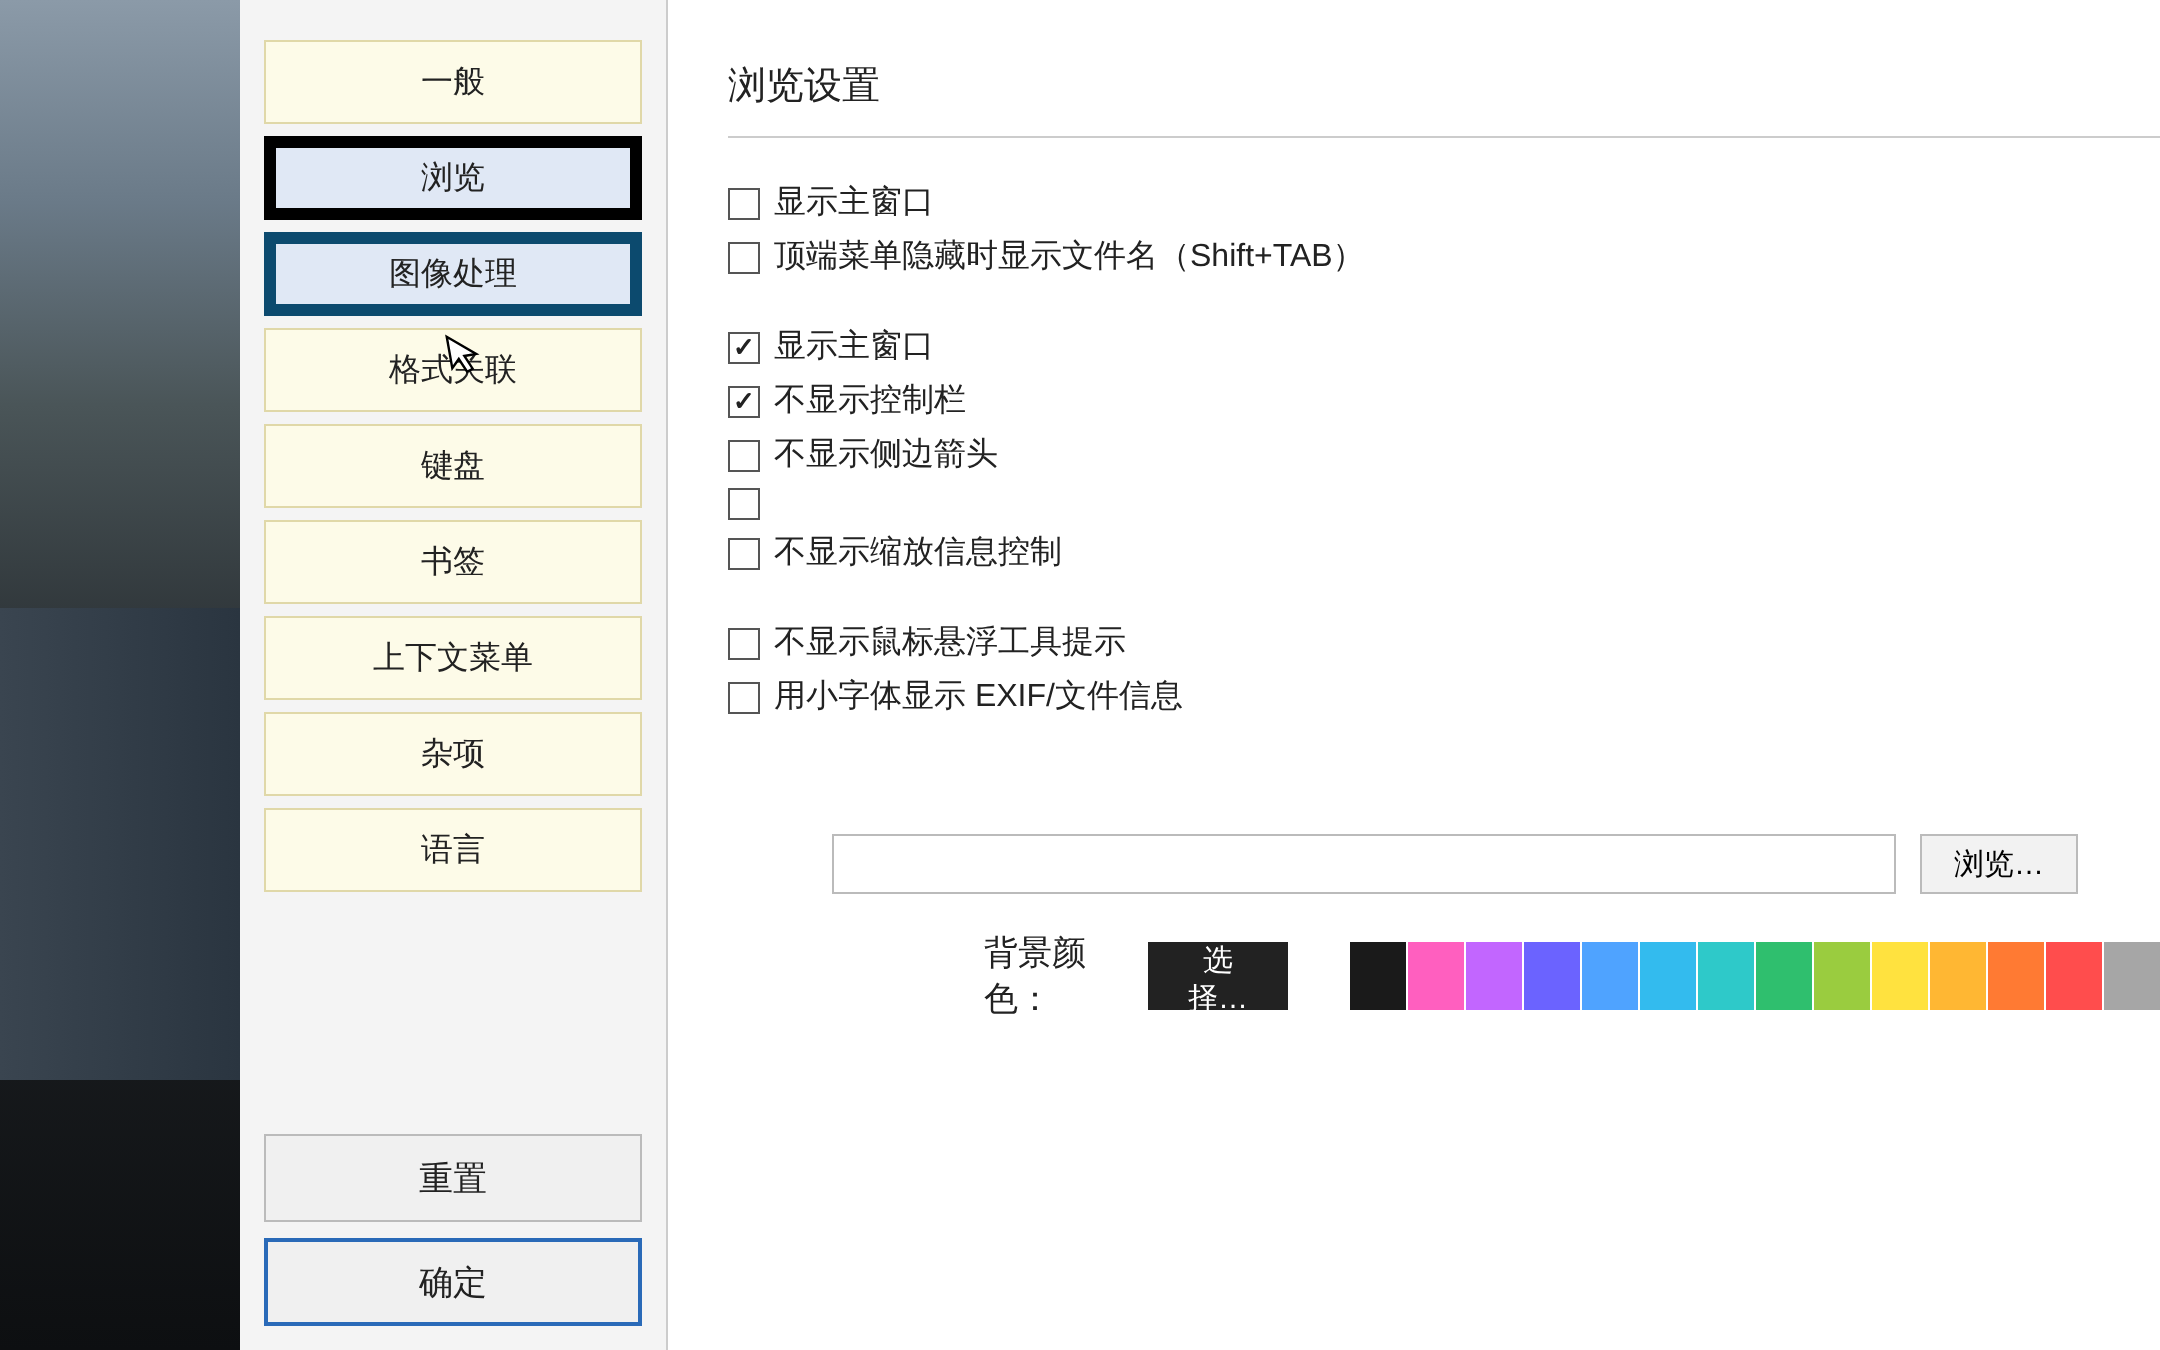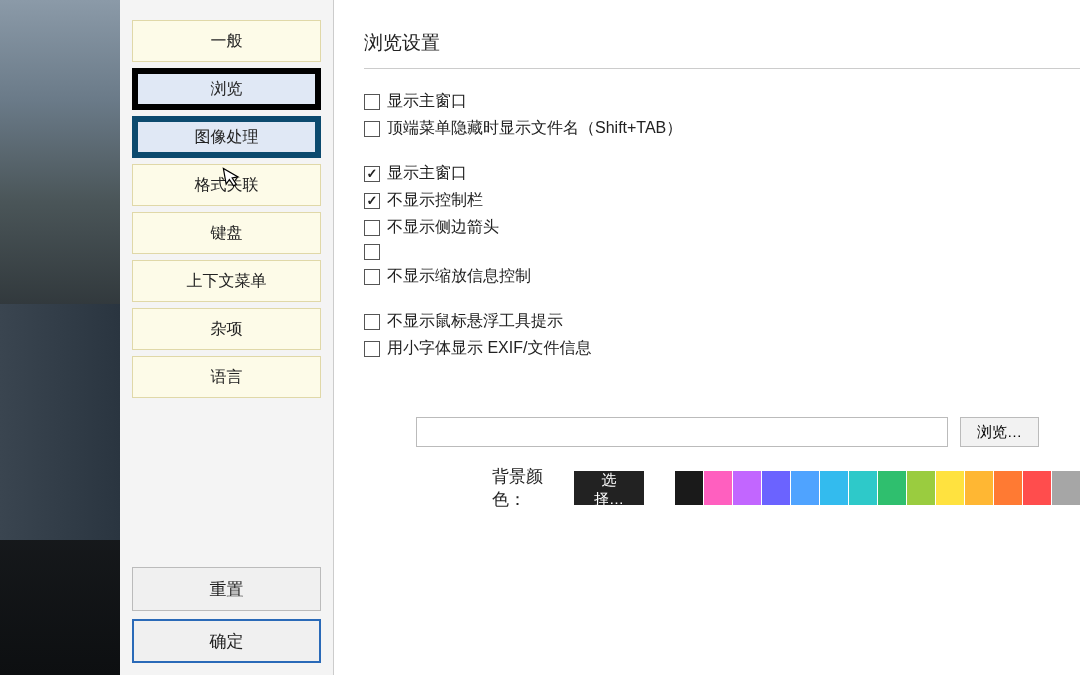--- a/index.html
+++ b/index.html
@@ -85,20 +85,21 @@
 <div class="bg-image"></div>
 
 <div class="dialog">
   <div class="sidebar">
     <div class="nav-group">
       <div class="nav-item">一般</div>
       <div class="nav-item active">浏览</div>
       <div class="nav-item hover">图像处理</div>
       <div class="nav-item">格式关联</div>
       <div class="nav-item">键盘</div>
+      <div class="nav-item">书签</div>
       <div class="nav-item">上下文菜单</div>
       <div class="nav-item">杂项</div>
       <div class="nav-item">语言</div>
     </div>
     <div class="footer-group">
       <div class="footer-btn">重置</div>
       <div class="footer-btn primary">确定</div>
     </div>
   </div>
 

